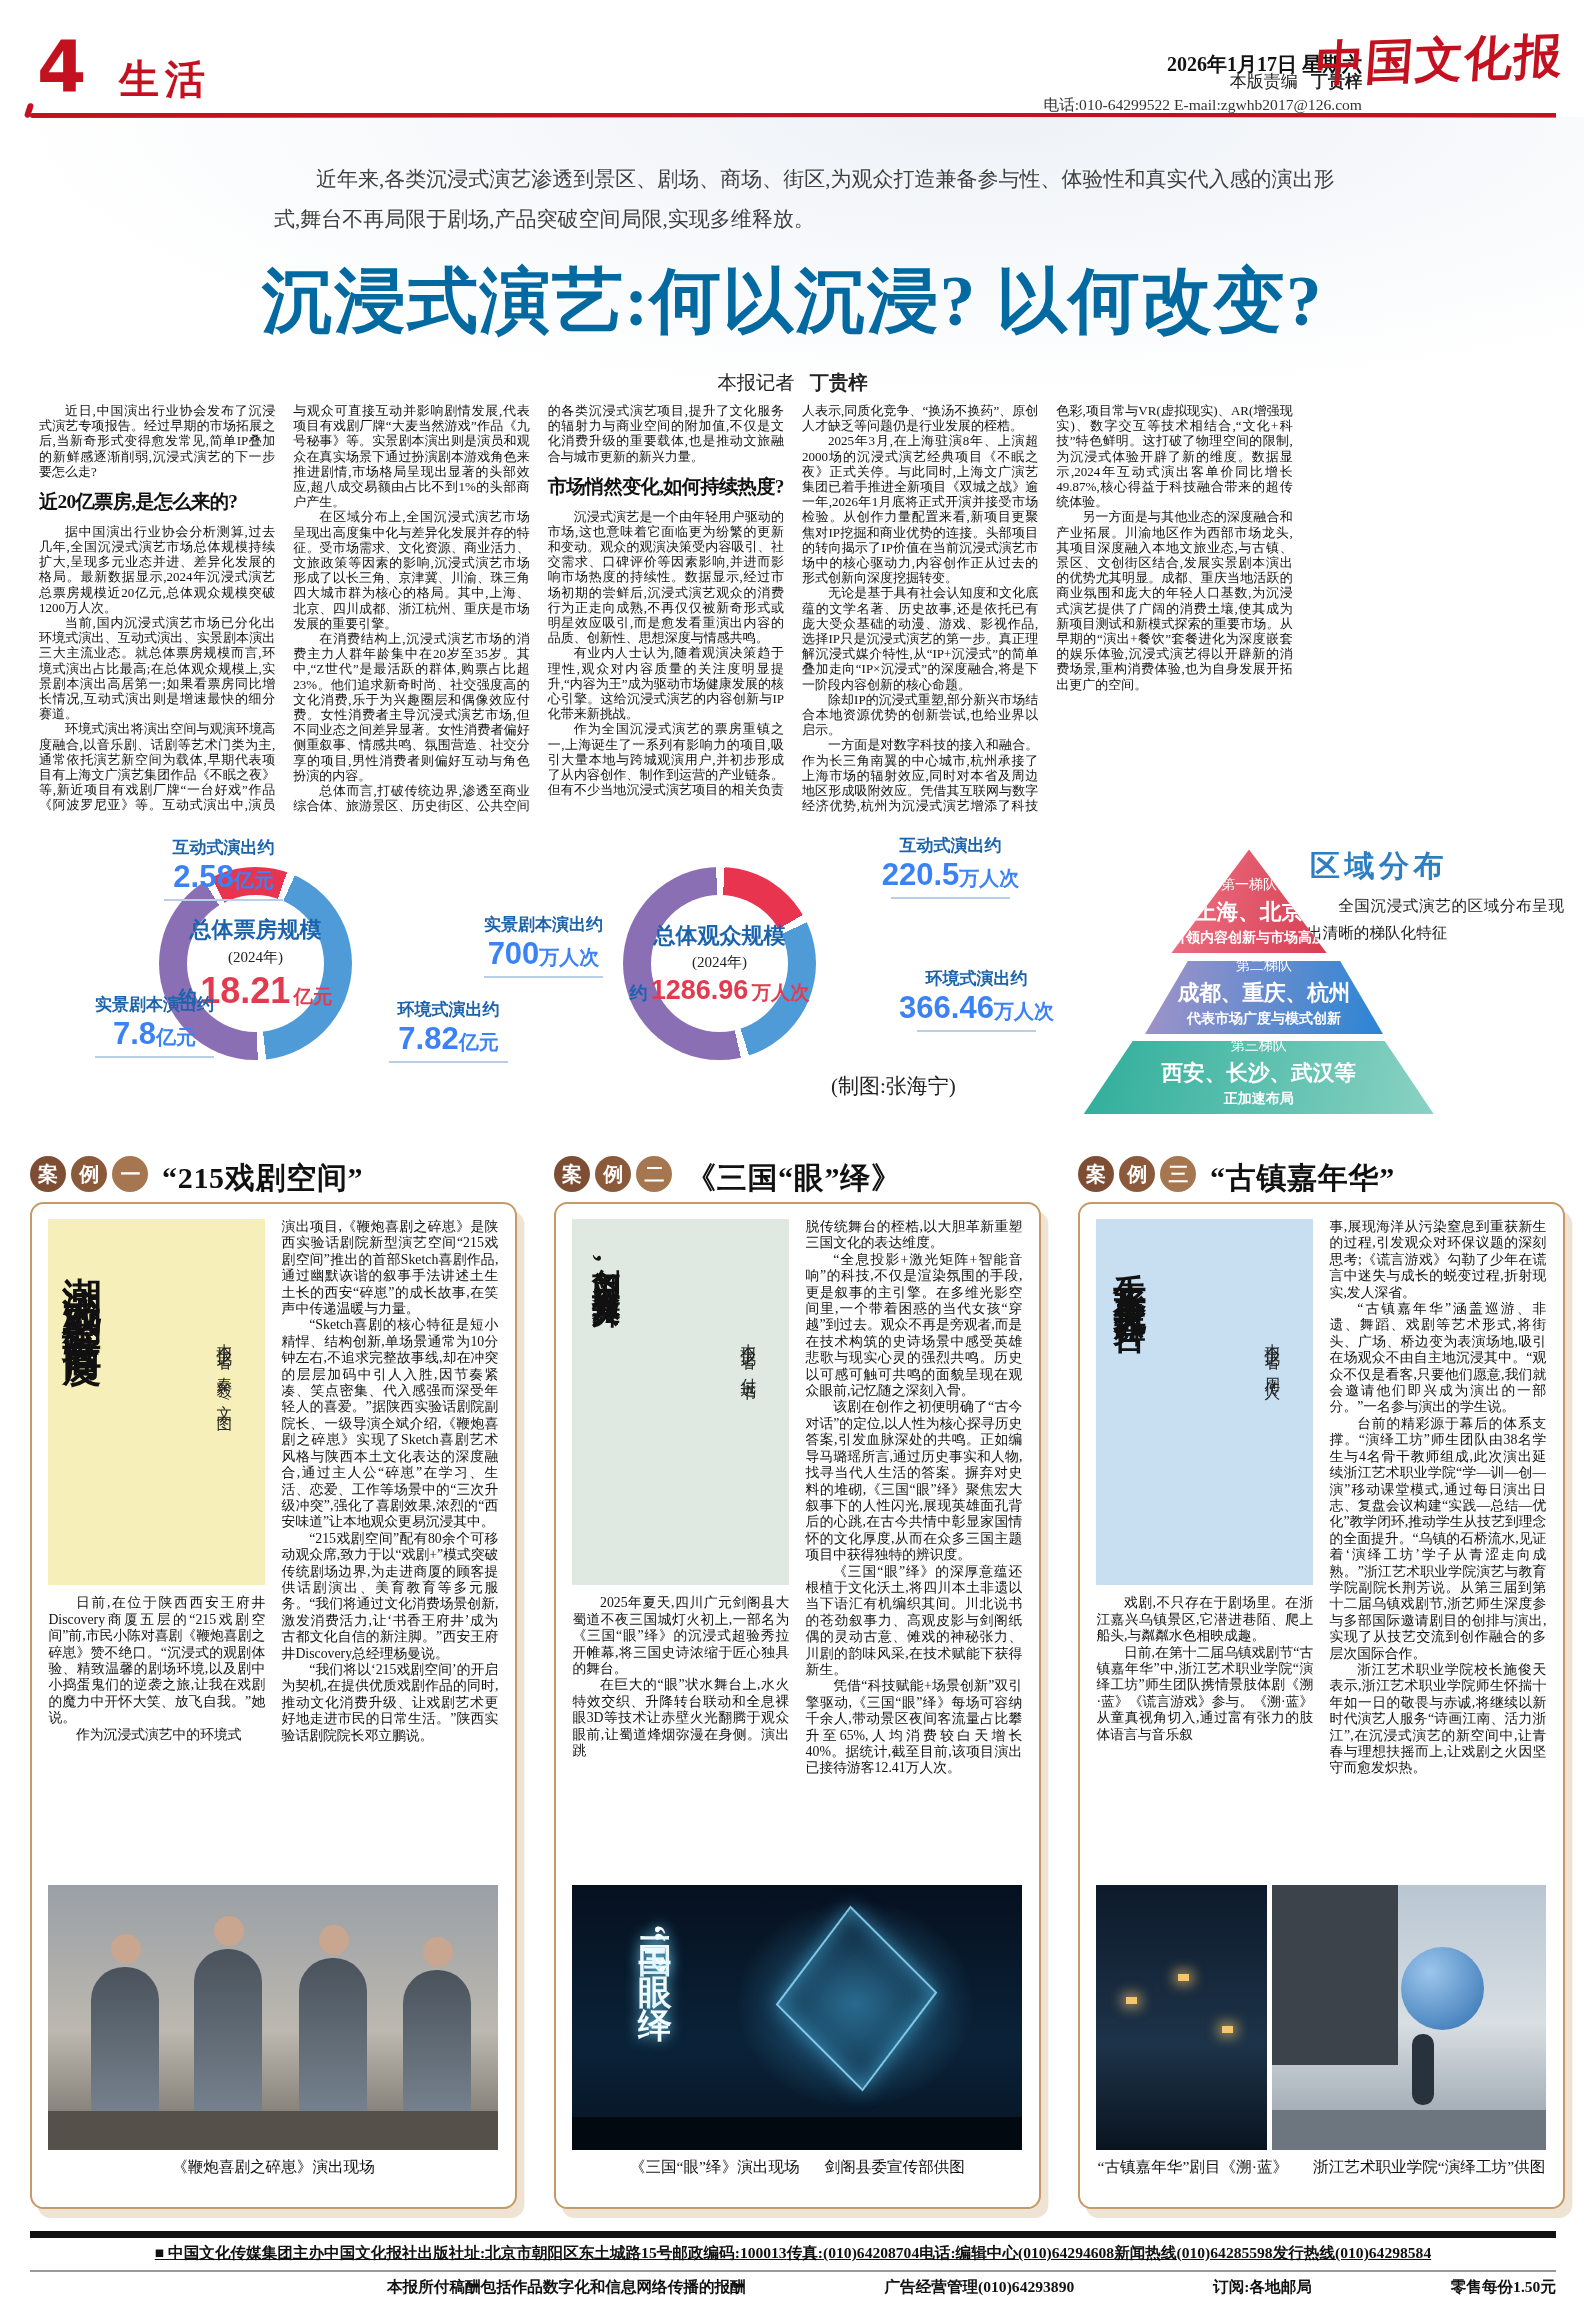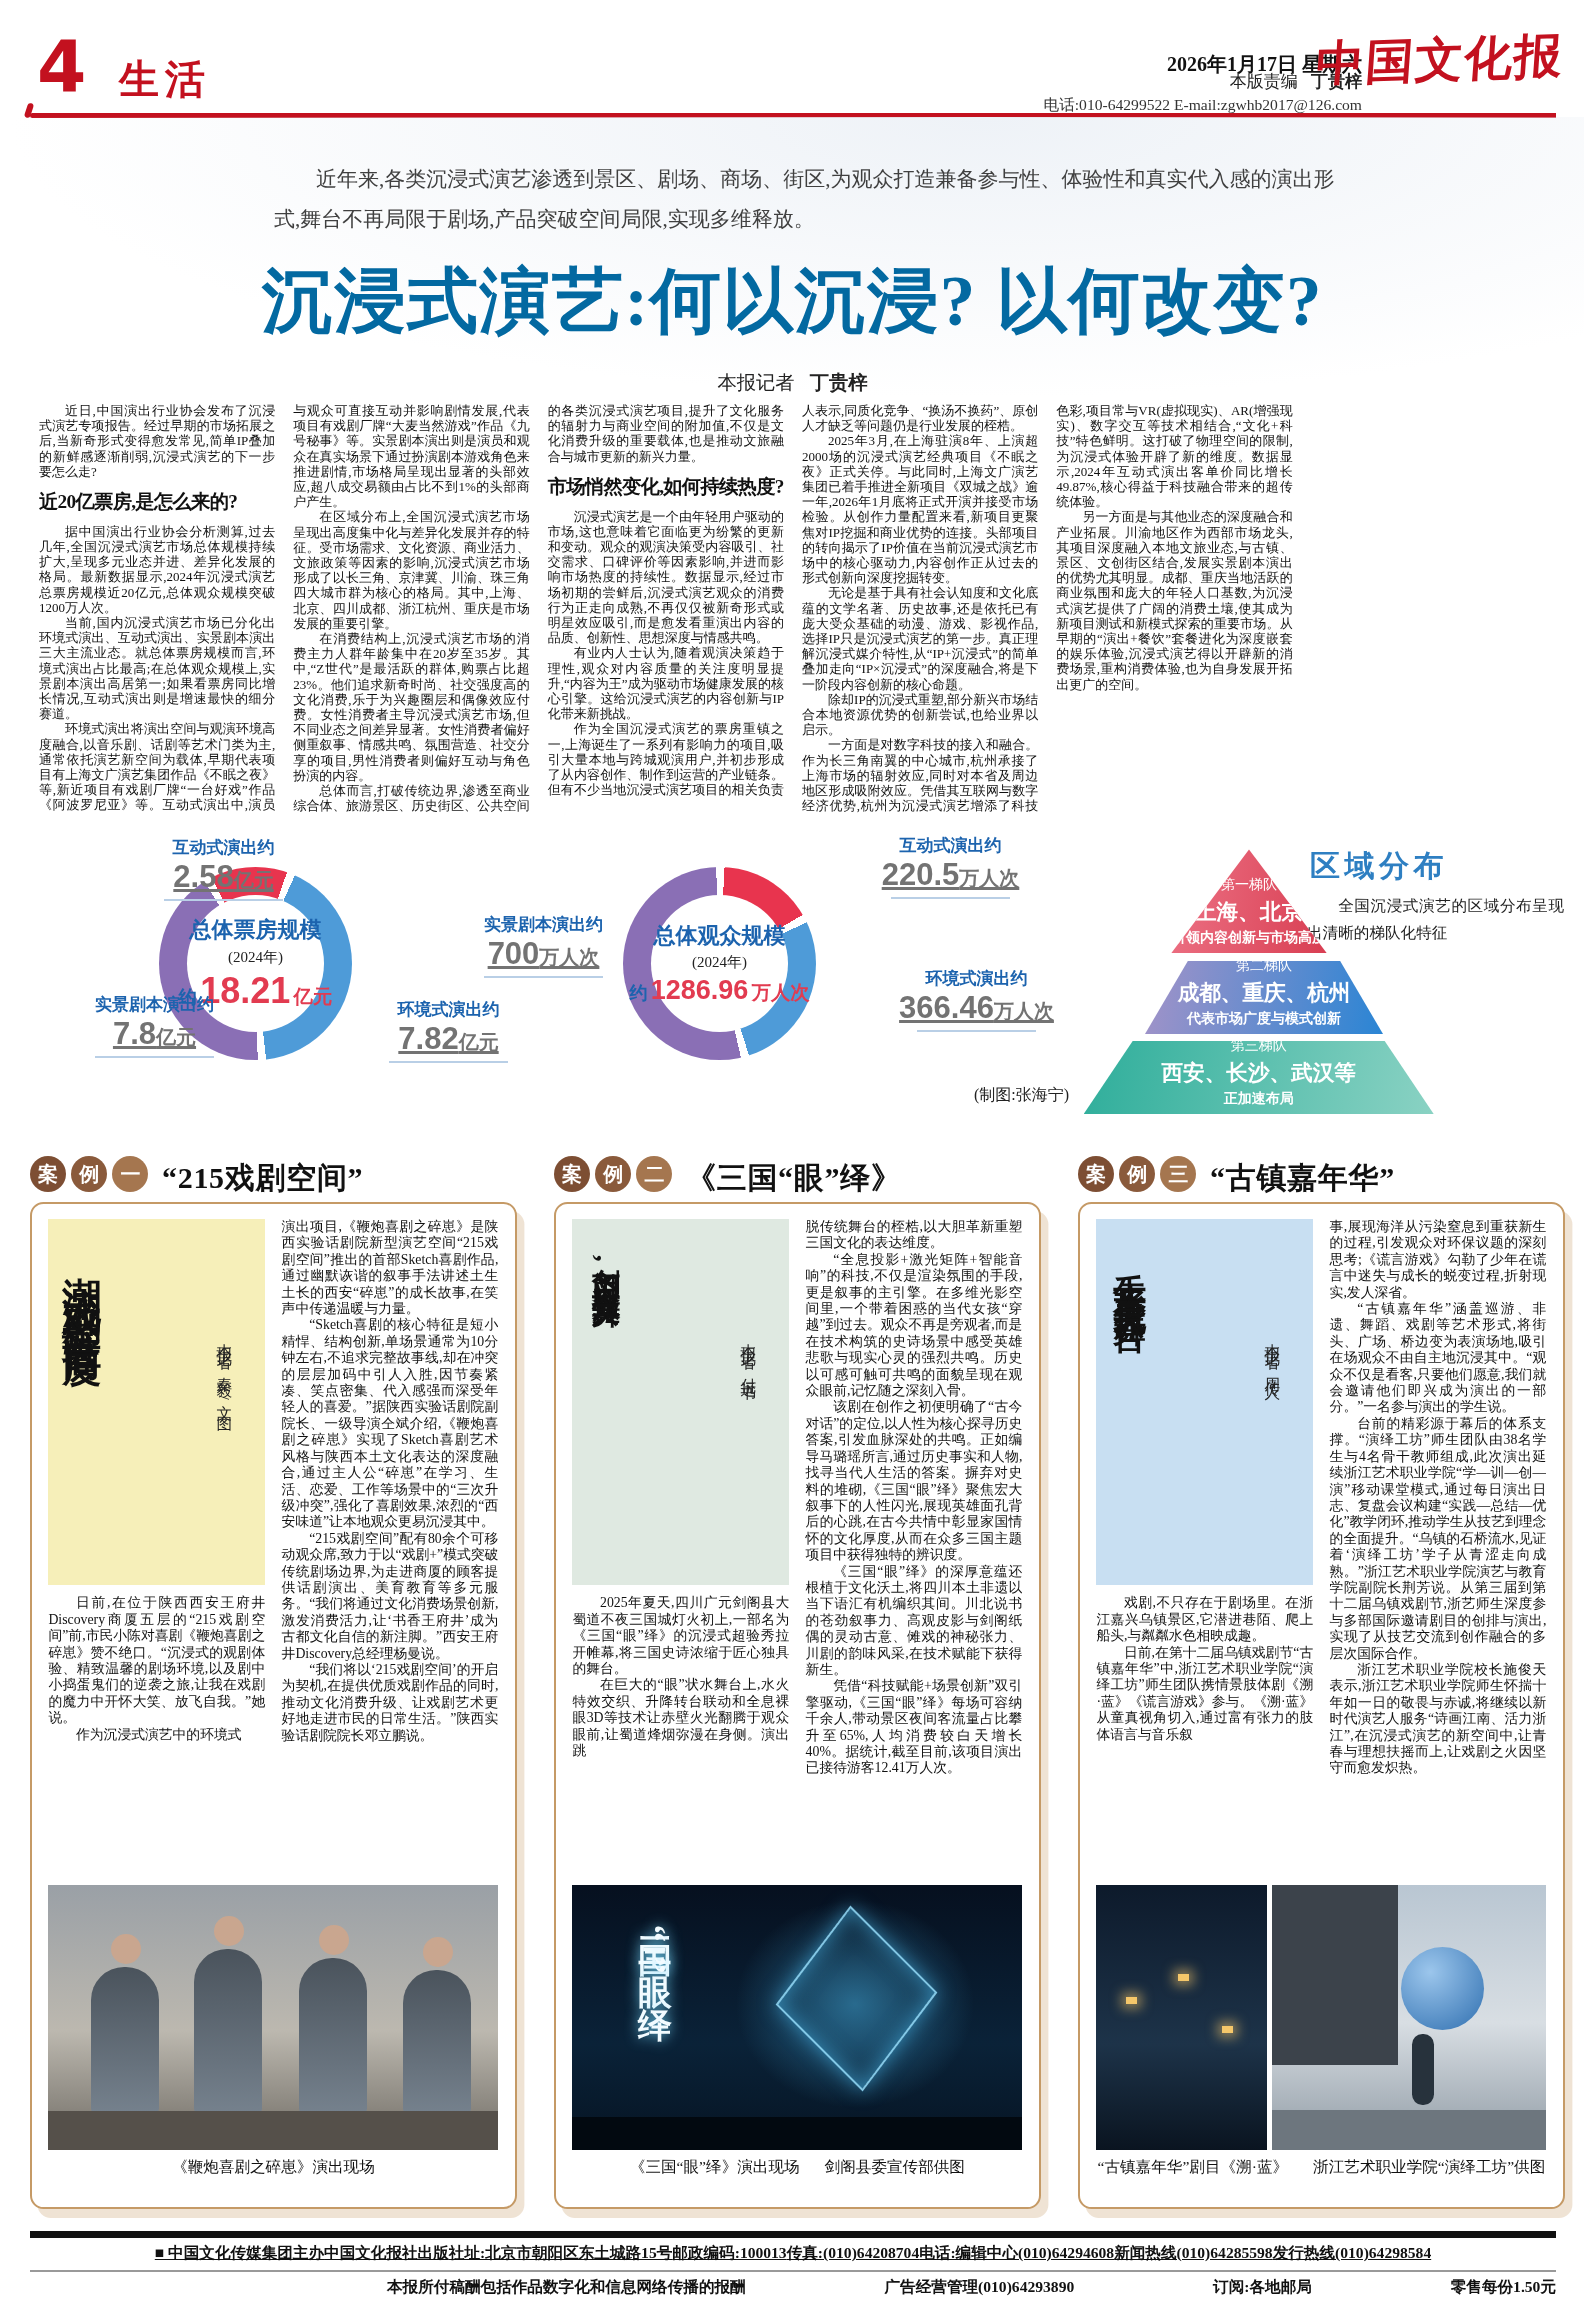--- a/index.html
+++ b/index.html
@@ -39,30 +39,30 @@
   .d-title{color:#1c63ae;font-weight:bold;font-size:22px;white-space:nowrap;font-family:"Liberation Sans",sans-serif;}
   .d-year{font-size:15px;color:#222;margin:2.2px 0 3px;}
   .d-total{white-space:nowrap;font-family:"Liberation Sans",sans-serif;}
   .approx{color:#1c63ae;font-size:18px;font-weight:bold;}
   .d-num{color:#e23b50;font-weight:bold;}
   .d0 .d-num{font-size:36px;}
   .d1 .d-num{font-size:27px;}
   .d-unit{color:#e23b50;font-size:19.3px;font-weight:bold;}
   .co{text-align:center;font-family:"Liberation Sans",sans-serif;}
   .co .ig-name{color:#1c63ae;font-weight:bold;font-size:17px;white-space:nowrap;}
-  .co .ig-val{color:#737373;font-weight:bold;font-size:31px;line-height:1.15;white-space:nowrap;text-decoration:underline;}
+  .co .ig-val{color:#3b82f6;font-weight:bold;font-size:31px;line-height:1.15;white-space:nowrap;}
   .co .unit{font-size:20px;}
   .co::after{content:"";display:block;width:119px;height:1.5px;background:#b9cfe6;margin:4.5px auto 0;}
   .co-a1{left:112px;top:836px;width:223px;}
   .co-a2{left:43px;top:993px;width:223px;}
   .co-a3{left:348px;top:998px;width:201px;}
   .co-b1{left:443px;top:913px;width:201px;}
   .co-b2{left:824px;top:834px;width:253px;}
   .co-b3{left:839px;top:967px;width:275px;}
-  .ig-credit{left:831px;top:1072px;width:238px;font-size:16px;color:#222;text-align:right;margin-top:13px;}
+  .ig-credit{left:831px;top:1072px;width:238px;font-size:21px;color:#222;text-align:left;}
 
   
   .pyr-title{left:1310px;top:846px;font-size:30px;font-weight:bold;color:#2e7fc2;letter-spacing:4.5px;font-family:"Liberation Sans",sans-serif;}
   .pyr-sub{left:1307px;top:892px;width:257px;font-size:15.6px;line-height:1.75;text-align:justify;text-indent:2em;color:#222;}
   .pyramid{left:1080px;top:833px;width:357px;height:279px;}
   .tier{position:absolute;color:#fff;text-align:center;display:flex;flex-direction:column;justify-content:flex-end;
         font-family:"Liberation Sans",sans-serif;}
   .tier .t-rank{font-size:14px;margin-bottom:3px;}
   .tier .t-cities{font-size:21.6px;font-weight:bold;margin-bottom:3px;}
   .tier .t-desc{font-size:14px;font-weight:bold;margin-bottom:6px;}

